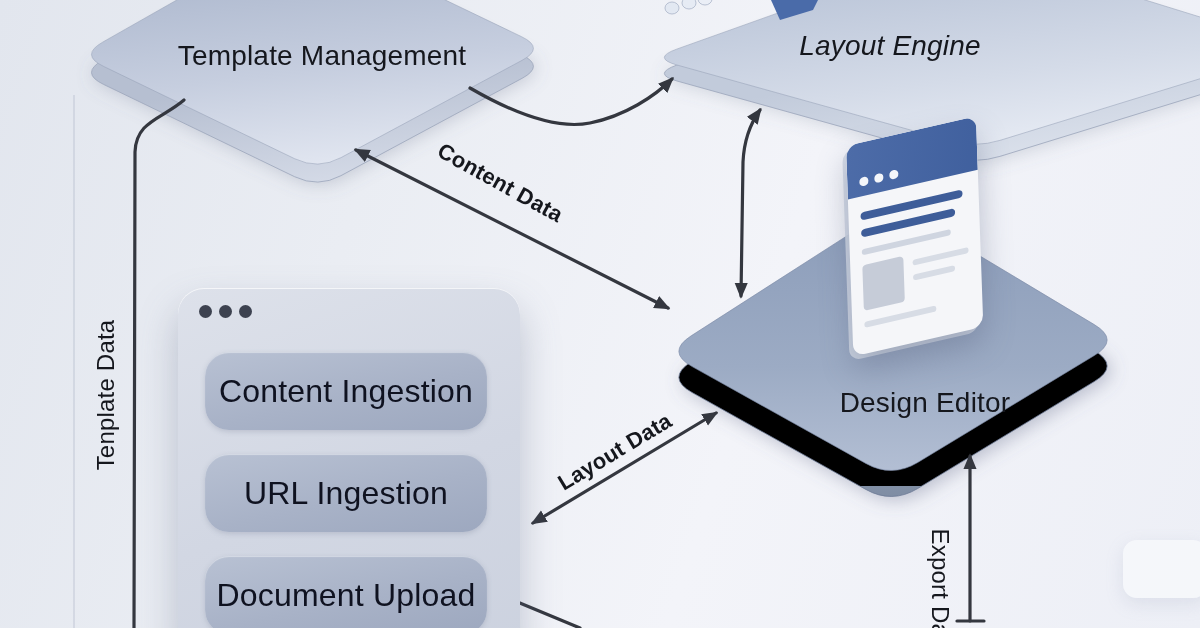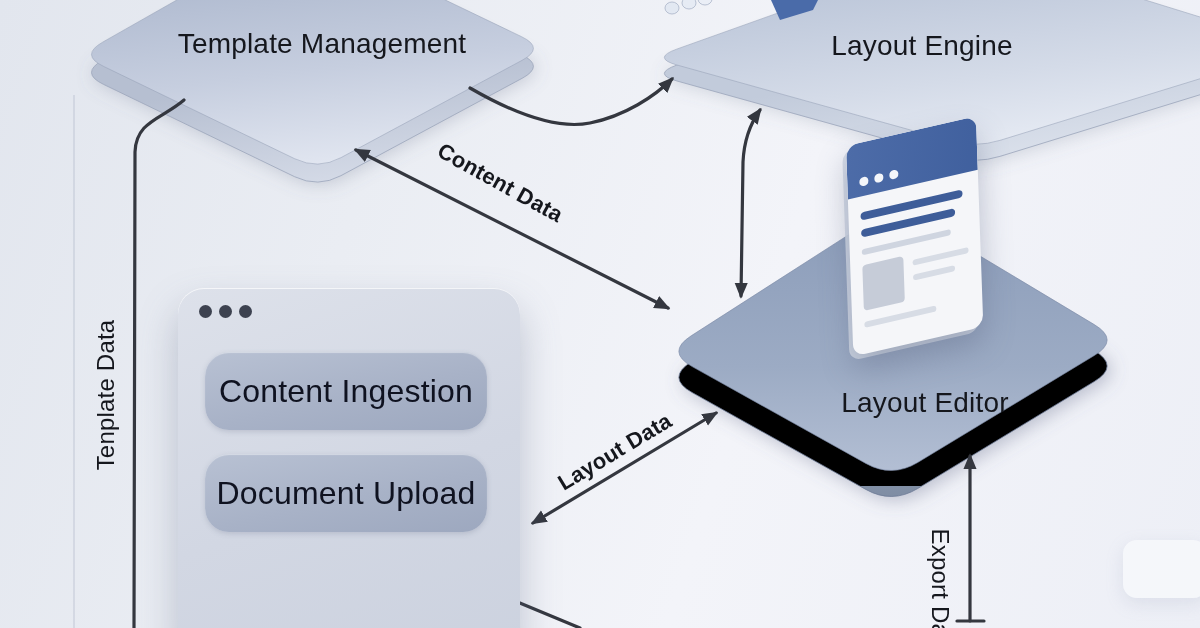--- a/index.html
+++ b/index.html
@@ -11,22 +11,22 @@
   }
   .seam{position:absolute;left:73px;top:95px;width:2px;height:533px;background:rgba(130,140,165,.18);}
   .corner-card{position:absolute;left:1123px;top:540px;width:84px;height:58px;border-radius:14px;
     background:rgba(250,251,253,.6);box-shadow:0 6px 18px rgba(140,150,175,.18);}
   svg.art{position:absolute;left:0;top:0;z-index:1;}
 
   
   .lbl{position:absolute;z-index:4;transform:translate(-50%,-50%);white-space:nowrap;
        color:#15171d;font-weight:500;letter-spacing:.2px;}
   .lbl.node{font-size:28px;}
-  .lbl-template-management{left:322px;top:44px;}
-  .lbl-layout-engine{left:922px;top:46px;}
+  .lbl-template-management{left:322px;top:56px;}
+  .lbl-layout-engine{left:890px;top:46px;font-style:italic;}
   .lbl-design-editor{left:925px;top:403px;}
   .lbl.edge{font-size:22px;font-weight:600;}
   .lbl-content-data{left:500px;top:183px;transform:translate(-50%,-50%) rotate(29deg);}
   .lbl-layout-data{left:615px;top:452px;transform:translate(-50%,-50%) rotate(-31deg);}
   .lbl-template-data{left:106px;top:395px;font-size:24px;transform:translate(-50%,-50%) rotate(-90deg);}
   .lbl-export-data{left:940px;top:593px;font-size:24px;transform:translate(-50%,-50%) rotate(90deg);}
 
   
   .panel{position:absolute;z-index:3;left:178px;top:288px;width:342px;height:366px;
     border-radius:26px;background:linear-gradient(160deg,#dde1ea 0%,#d2d7e3 55%,#ccd2df 100%);
@@ -163,26 +163,27 @@
   </div>
 
   <div class="panel">
     <div class="win-dots">
         <i></i>
         <i></i>
         <i></i>
       </div>
     <div class="panel-buttons">
       <div class="pbtn">Content Ingestion</div>
+      <div class="pbtn">URL Ingestion</div>
       <div class="pbtn">Document Upload</div>
     </div>
   </div>
 
   <div class="lbl node lbl-template-management">Template Management</div>
   <div class="lbl node lbl-layout-engine">Layout Engine</div>
-  <div class="lbl node lbl-design-editor">Layout Editor</div>
+  <div class="lbl node lbl-design-editor">Design Editor</div>
 
   <div class="lbl edge lbl-content-data">Content Data</div>
   <div class="lbl edge lbl-layout-data">Layout Data</div>
   <div class="lbl lbl-template-data">Tenplate Data</div>
   <div class="lbl lbl-export-data">Export Data</div>
 
 </div>
 
 </body></html>

